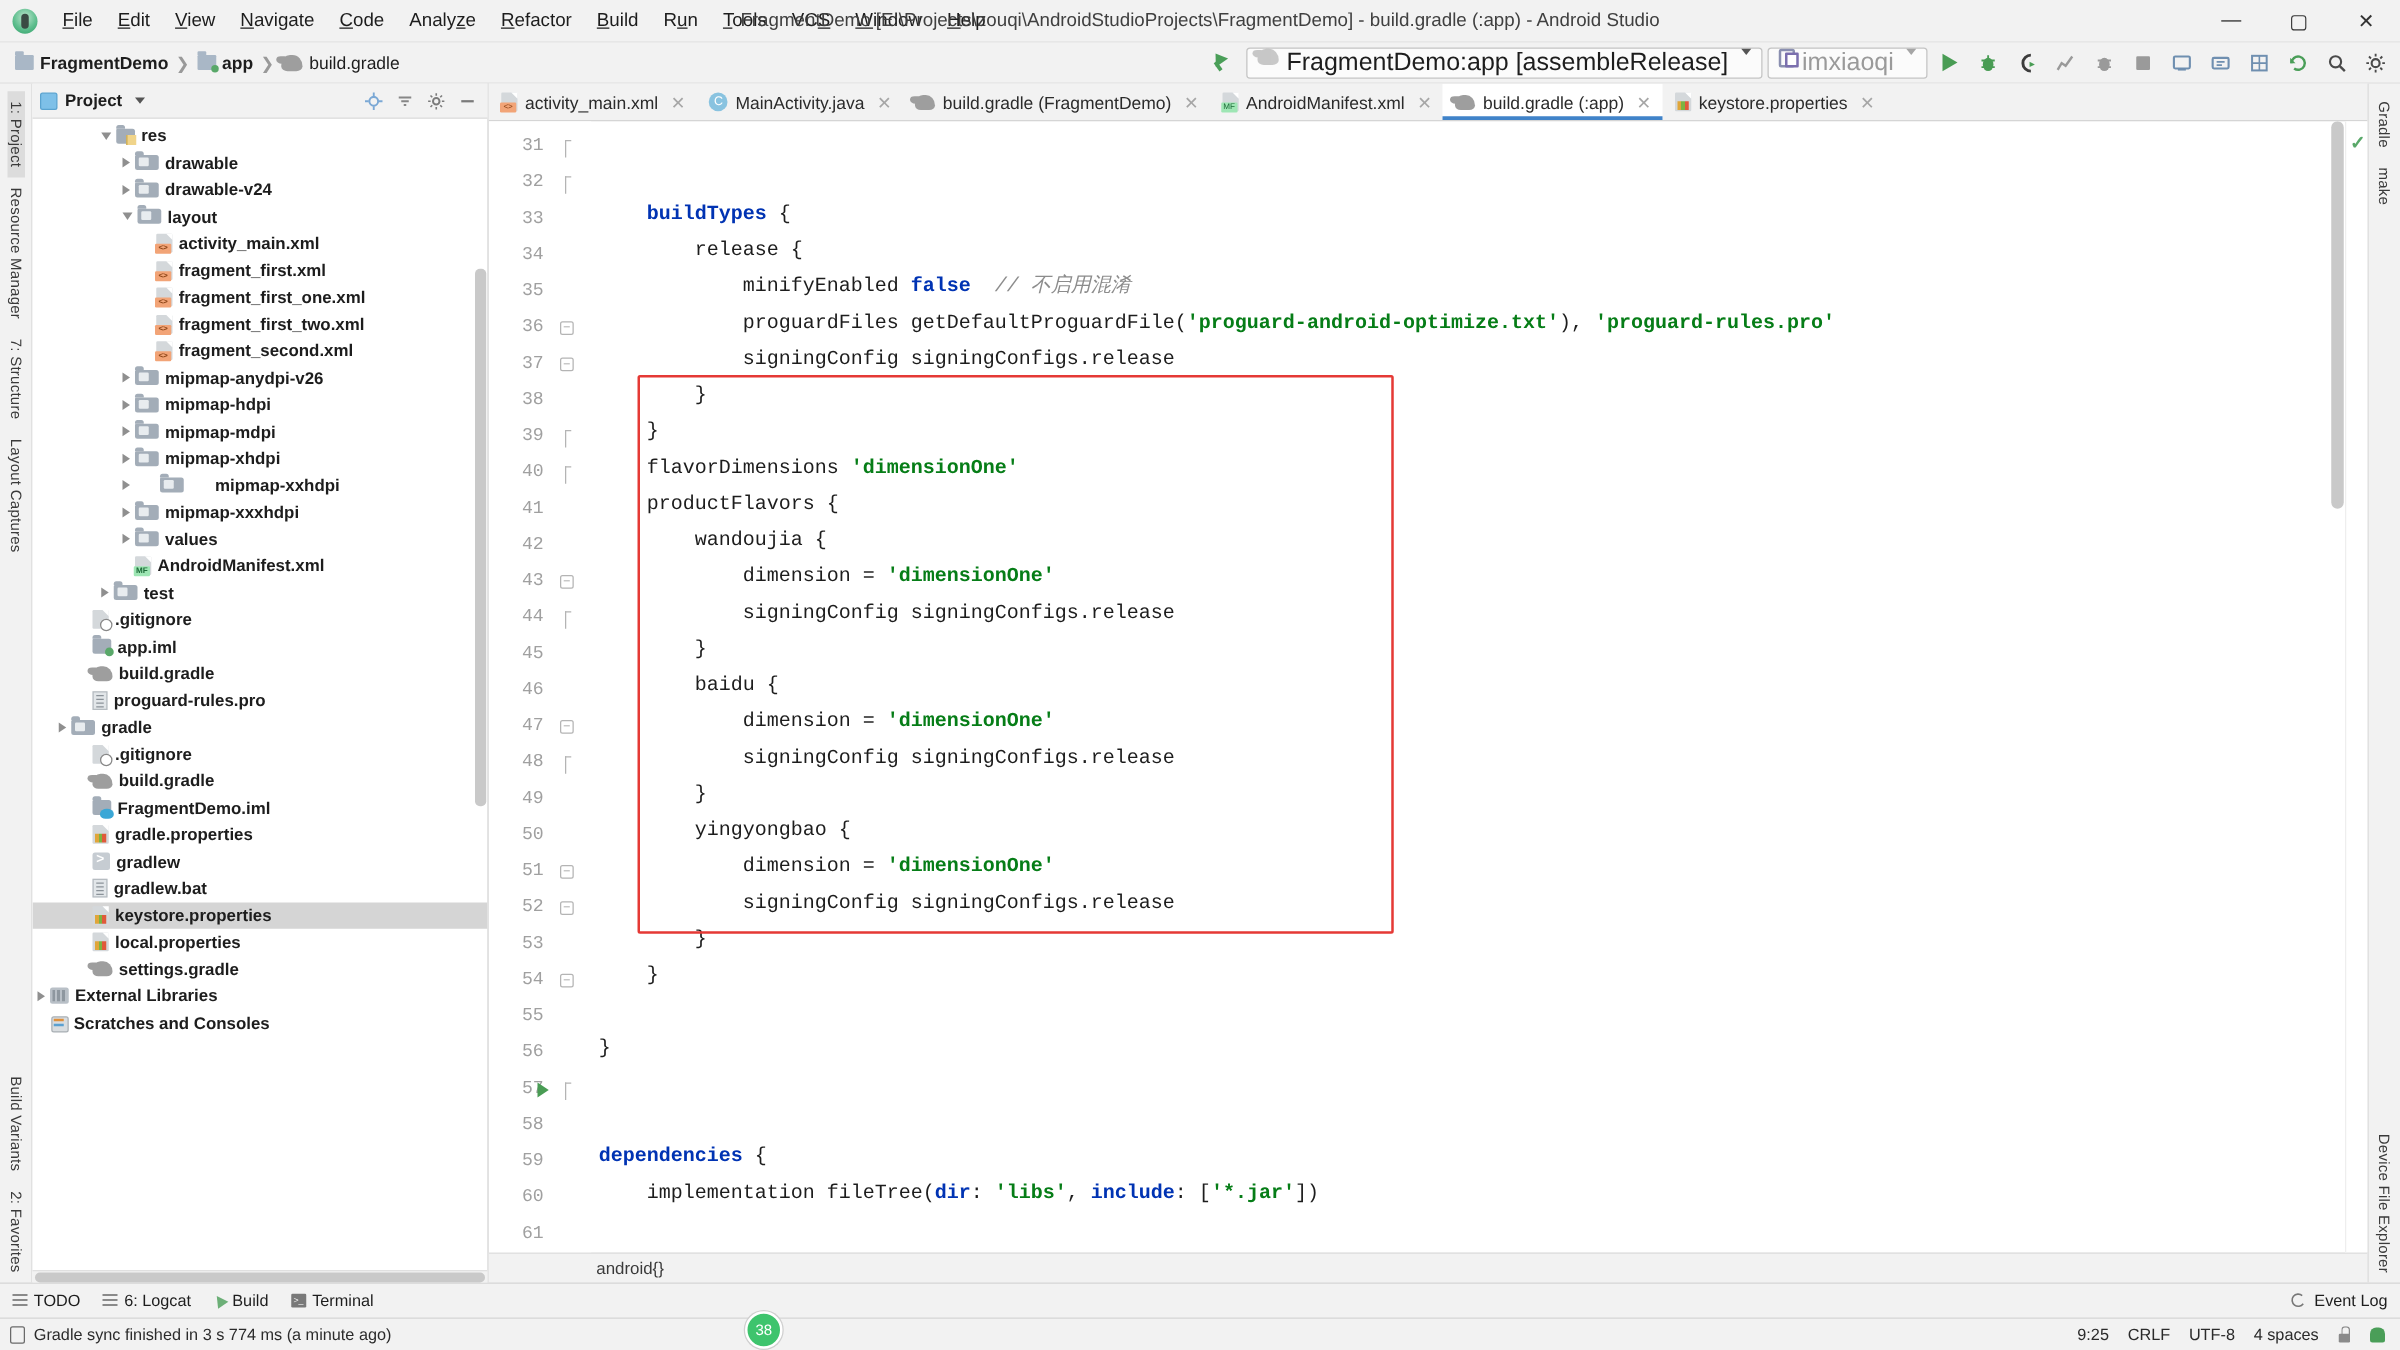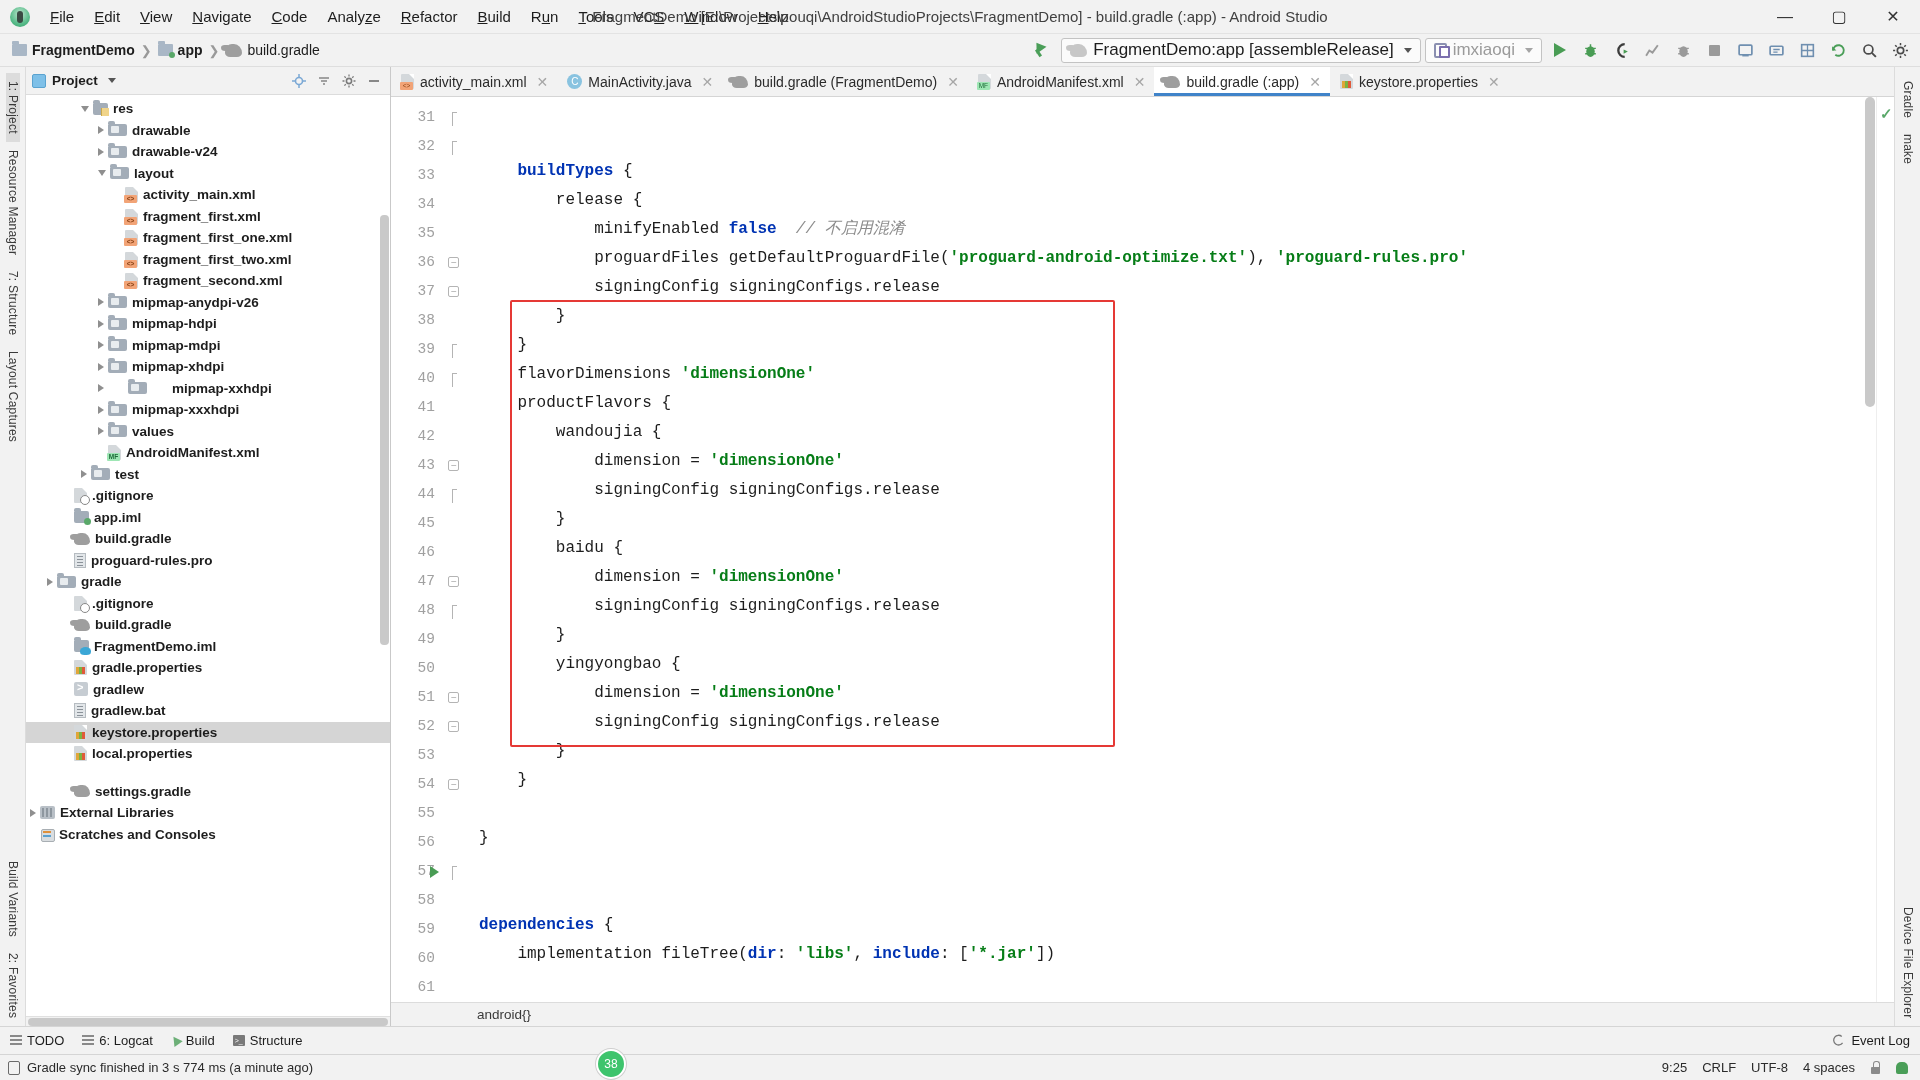--- a/index.html
+++ b/index.html
@@ -83,23 +83,23 @@
   .arrow-up-green:before {
     content: ""; position: absolute; left: 6px; top: 3px;
     border-left: 6px solid transparent; border-right: 6px solid transparent;
     border-bottom: 9px solid #4a9e58; transform: rotate(-35deg);
   }
   .arrow-up-green:after {
     content: ""; position: absolute; left: 10px; top: 10px; width: 3px; height: 8px;
     background: #4a9e58; transform: rotate(-35deg);
   }
   .combo {
-    height: 25px; display: flex; align-items: center; gap: 6px;
+    height: 25px; display: flex; align-items: flex-start; gap: 6px;
     border: 1px solid #c3c3c3; border-radius: 3px; background: #fbfbfb;
-    padding: 0 8px; font-size: 17px; white-space: nowrap;
+    padding: 0 8px; font-size: 20px; white-space: nowrap;
   }
   .combo.muted { color: #9a9a9a; }
   .caret-down {
     width: 0; height: 0; border-left: 4px solid transparent; border-right: 4px solid transparent;
     border-top: 5px solid #555; margin-left: 4px;
   }
   .caret-down.muted { border-top-color: #a5a5a5; }
   .tbtn { width: 27px; height: 26px; display: flex; align-items: center; justify-content: center; }
   .play-tri { width: 0; height: 0; border-top: 7px solid transparent; border-bottom: 7px solid transparent; border-left: 12px solid #499C54; }
   .ico-device { width: 13px; height: 15px; border: 2px solid #8a8fb0; border-radius: 2px; position: relative; }
@@ -603,21 +603,21 @@
           <div class="trow sel" style="padding-left: 38px;">
             <span class="tw none"></span>
             <span class="i-props"></span>
             <span class="tlabel">keystore.properties</span>
           </div>
           <div class="trow" style="padding-left: 38px;">
             <span class="tw none"></span>
             <span class="i-props"></span>
             <span class="tlabel">local.properties</span>
           </div>
-          <div class="trow" style="padding-left: 38px; margin-top: 16px;">
+          <div class="trow" style="padding-left: 38px;">
             <span class="tw none"></span>
             <span class="i-gradle"></span>
             <span class="tlabel">settings.gradle</span>
           </div>
           <div class="trow" style="padding-left: 4px;">
             <span class="tw closed"></span>
             <span class="i-lib"></span>
             <span class="tlabel">External Libraries</span>
           </div>
           <div class="trow" style="padding-left: 4px;">
@@ -726,21 +726,21 @@
     <div class="tw-item">
       <span class="tw-ico glyph-lines"></span>
       <span>6: Logcat</span>
     </div>
     <div class="tw-item">
       <span class="tw-ico glyph-hammer"></span>
       <span>Build</span>
     </div>
     <div class="tw-item">
       <span class="tw-ico glyph-term">&gt;_</span>
-      <span>Structure</span>
+      <span>Terminal</span>
     </div>
     <div class="evt-right">
       <span class="tw-ico">
         <svg width="13" height="13" viewBox="0 0 16 16">
             <path d="M12 3a6 6 0 1 0 1 8" fill="none" stroke="#5a5a5a" stroke-width="1.6"></path>
           </svg>
       </span>
       <span>Event Log</span>
     </div>
   </div>

